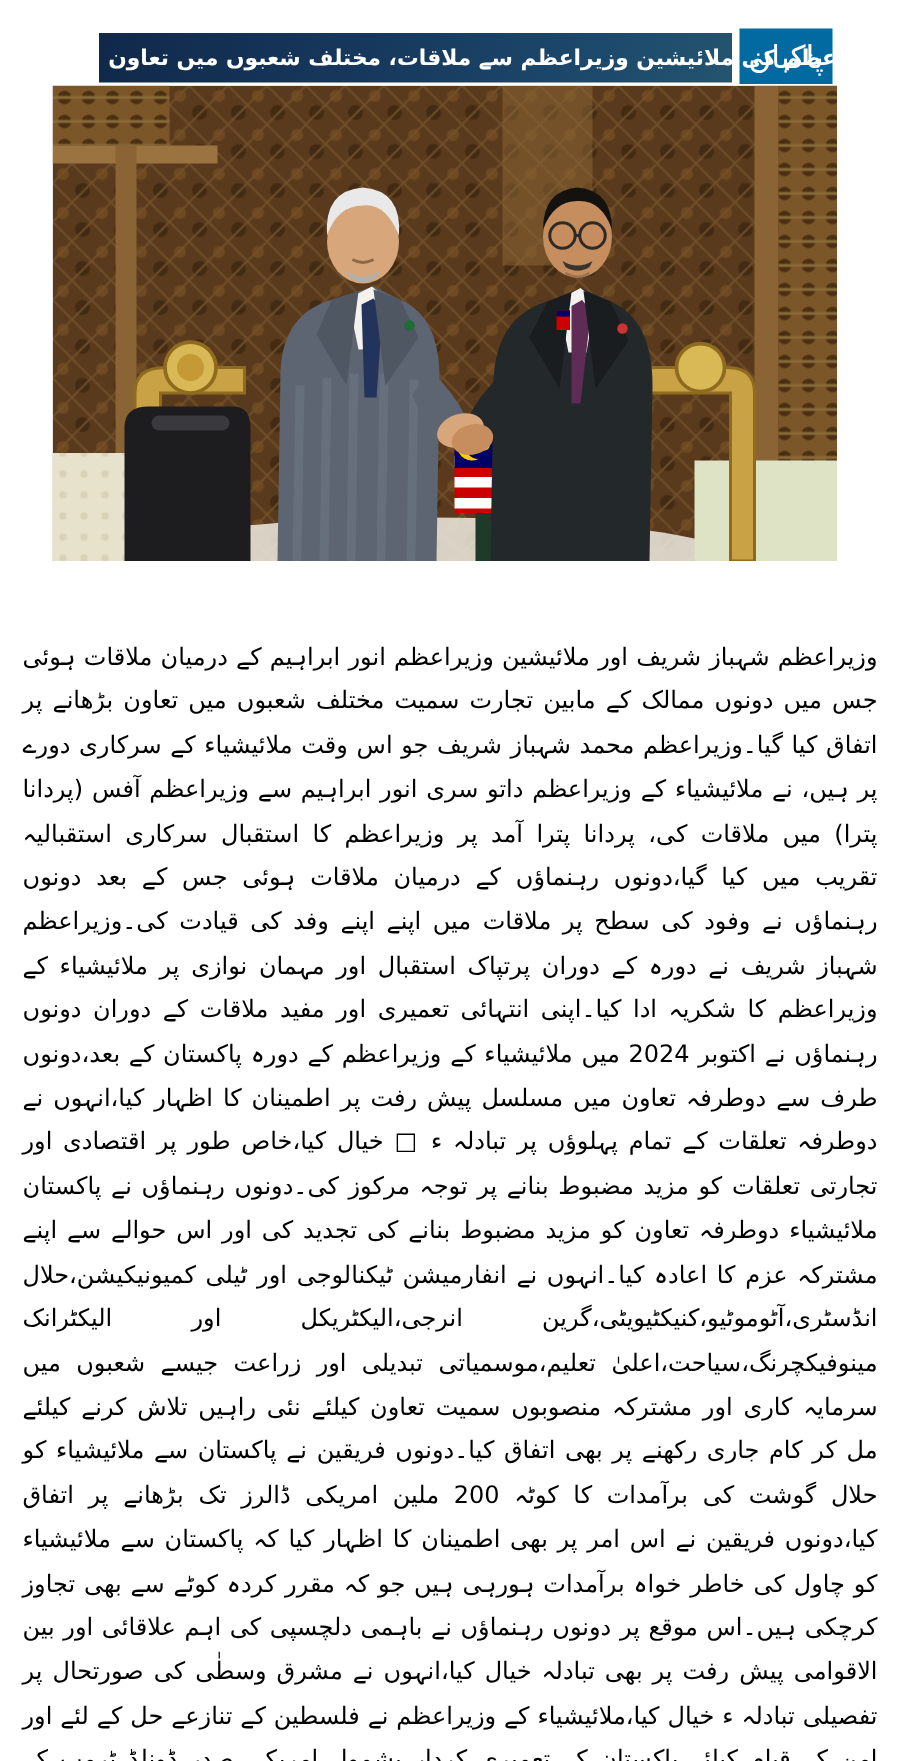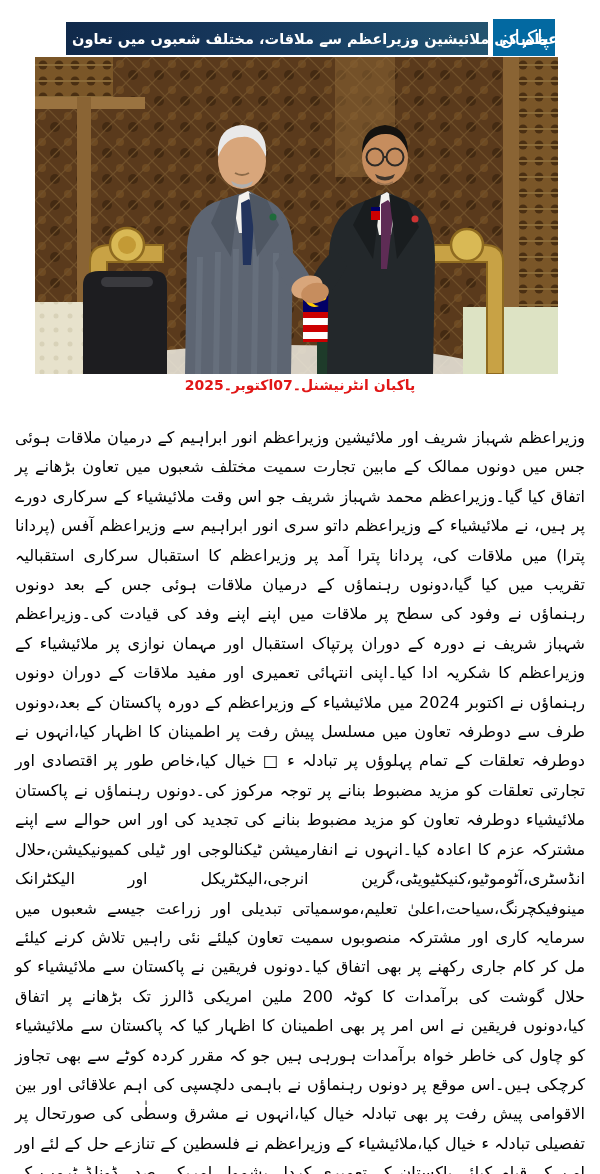--- a/index.html
+++ b/index.html
@@ -138,17 +138,16 @@
         <path d="M300 192 Q284 206 276 224 L292 240 Q306 222 312 208 Z" fill="#23282b"></path>
       </g>
 
       <g>
         <ellipse cx="272" cy="230" rx="16" ry="11" fill="#d8a67b" transform="rotate(-18 272 230)"></ellipse>
         <ellipse cx="280" cy="236" rx="14" ry="10" fill="#c68d5e" transform="rotate(-14 280 236)"></ellipse>
       </g>
     </svg>
   </div>
 
-  <div class="dateline">پاکبان انٹرنیشنل۔07اکتوبر۔2025</div>
 
   <div class="article">وزیراعظم شہباز شریف اور ملائیشین وزیراعظم انور ابراہیم کے درمیان ملاقات ہوئی جس میں دونوں ممالک کے مابین تجارت سمیت مختلف شعبوں میں تعاون بڑھانے پر اتفاق کیا گیا۔وزیراعظم محمد شہباز شریف جو اس وقت ملائیشیاء کے سرکاری دورے پر ہیں، نے ملائیشیاء کے وزیراعظم داتو سری انور ابراہیم سے وزیراعظم آفس (پردانا پترا) میں ملاقات کی، پردانا پترا آمد پر وزیراعظم کا استقبال سرکاری استقبالیہ تقریب میں کیا گیا،دونوں رہنماؤں کے درمیان ملاقات ہوئی جس کے بعد دونوں رہنماؤں نے وفود کی سطح پر ملاقات میں اپنے اپنے وفد کی قیادت کی۔وزیراعظم شہباز شریف نے دورہ کے دوران پرتپاک استقبال اور مہمان نوازی پر ملائیشیاء کے وزیراعظم کا شکریہ ادا کیا۔اپنی انتہائی تعمیری اور مفید ملاقات کے دوران دونوں رہنماؤں نے اکتوبر 2024 میں ملائیشیاء کے وزیراعظم کے دورہ پاکستان کے بعد،دونوں طرف سے دوطرفہ تعاون میں مسلسل پیش رفت پر اطمینان کا اظہار کیا،انہوں نے دوطرفہ تعلقات کے تمام پہلوؤں پر تبادلہ ء □ خیال کیا،خاص طور پر اقتصادی اور تجارتی تعلقات کو مزید مضبوط بنانے پر توجہ مرکوز کی۔دونوں رہنماؤں نے پاکستان ملائیشیاء دوطرفہ تعاون کو مزید مضبوط بنانے کی تجدید کی اور اس حوالے سے اپنے مشترکہ عزم کا اعادہ کیا۔انہوں نے انفارمیشن ٹیکنالوجی اور ٹیلی کمیونیکیشن،حلال انڈسٹری،آٹوموٹیو،کنیکٹیویٹی،گرین انرجی،الیکٹریکل اور الیکٹرانک مینوفیکچرنگ،سیاحت،اعلیٰ تعلیم،موسمیاتی تبدیلی اور زراعت جیسے شعبوں میں سرمایہ کاری اور مشترکہ منصوبوں سمیت تعاون کیلئے نئی راہیں تلاش کرنے کیلئے مل کر کام جاری رکھنے پر بھی اتفاق کیا۔دونوں فریقین نے پاکستان سے ملائیشیاء کو حلال گوشت کی برآمدات کا کوٹہ 200 ملین امریکی ڈالرز تک بڑھانے پر اتفاق کیا،دونوں فریقین نے اس امر پر بھی اطمینان کا اظہار کیا کہ پاکستان سے ملائیشیاء کو چاول کی خاطر خواہ برآمدات ہورہی ہیں جو کہ مقرر کردہ کوٹے سے بھی تجاوز کرچکی ہیں۔اس موقع پر دونوں رہنماؤں نے باہمی دلچسپی کی اہم علاقائی اور بین الاقوامی پیش رفت پر بھی تبادلہ خیال کیا،انہوں نے مشرق وسطٰی کی صورتحال پر تفصیلی تبادلہ ء خیال کیا،ملائیشیاء کے وزیراعظم نے فلسطین کے تنازعے حل کے لئے اور امن کے قیام کیلئے پاکستان کے تعمیری کردار بشمول امریکی صدر ڈونلڈ ٹرمپ کے حالیہ اقدام کی تعریف کی۔انہوں نے اقوام متحدہ (UN) اور اسلامی تعاون تنظیم (OIC) سمیت کثیرالجہتی فورمز پر پاکستان اور ملائیشیا کے درمیان تعاون بڑھانے کی اہمیت پر بھی زور دیا۔انہوں نے جموں و کشمیر کے تنازعہ کے منصفانہ حل کے لئے پاکستان کے عزم کا اعادہ کیا اور تنازعہ ء جموں و کشمیر کی اقوام متحدہ کی متعلقہ قراردادوں کی مطابق حل کے لئے ملائیشیاء □ کی حمایت کی تعریف کی۔دونوں رہنماؤں نے پاکستان-آسیان تعلقات کو مضبوط بنانے پر مزید غور کیا،ملائیشیاء □ کے وزیراعظم کو آسیان کی سربراہی سنبھالنے پر مبارکباد دیتے ہوئے وزیراعظم محمد شہباز شریف نے وزیراعظم انور ابراہیم کا آسیان کا مکمل ڈائیلاگ پارٹنر بننے کے حوالے سے پاکستان کے لئے ملائیشیاء □ کی حمایت کی توثیق پر شکریہ ادا کیا۔اس موقع پر دونوں رہنماؤں نے دونوں ممالک کے درمیان دوطرفہ تعاون کو بڑھانے کے ساتھ ساتھ اہم بین الاقوامی امور پر ایک دوسرے کو اپنے نقطہ ءنظر سے آگاہ رکھنے کیلئے کئے گئے اہم فیصلوں پر قریبی مشاورت جاری رکھنے پر اتفاق کیا۔دونوں رہنماؤں نے پاکستان اور ملائیشیاء کے درمیان مختلف شعبوں میں مفاہمتی یادداشتوں کے تبادلوں کی تقریب میں بھی شرکت کی۔</div>
 
 </div>
 
 </body></html>

